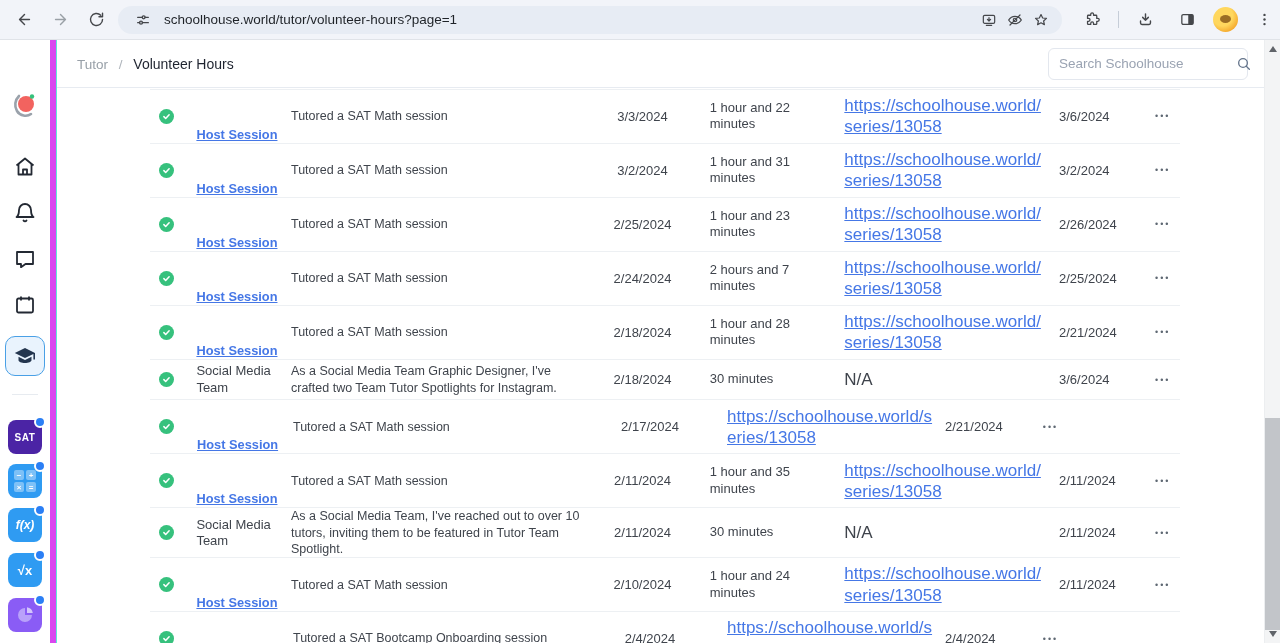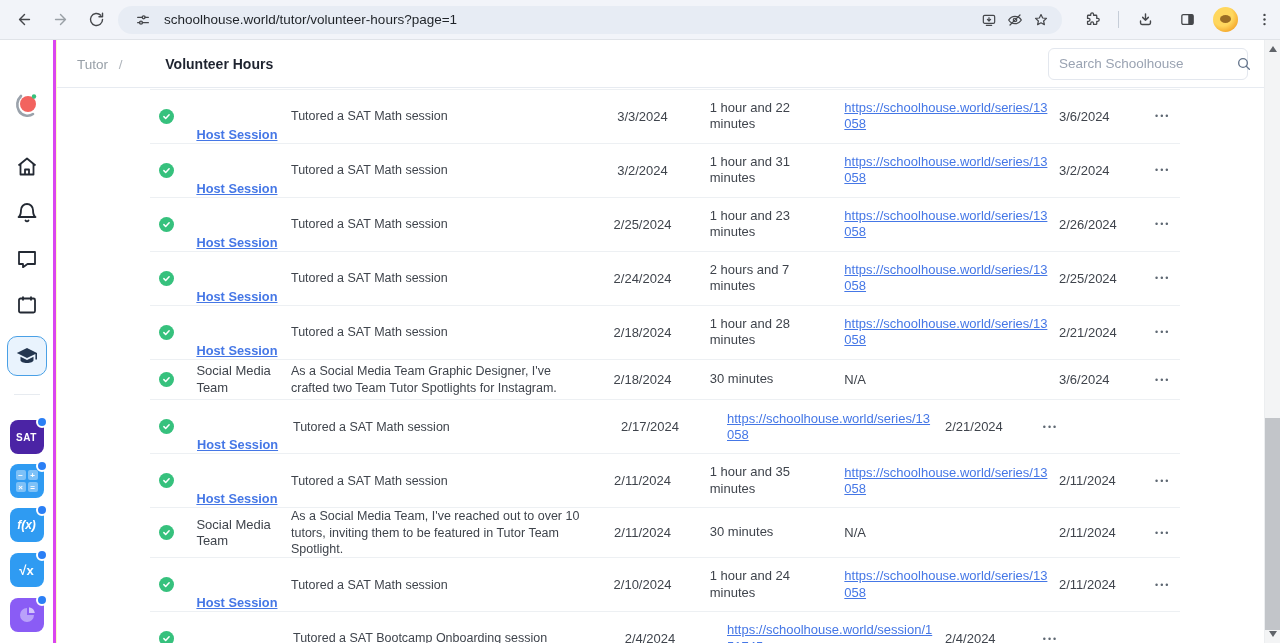--- a/index.html
+++ b/index.html
@@ -1,18 +1,18 @@
 <!DOCTYPE html>
 <html><head>
 <meta charset="utf-8">
 <style>
   * { box-sizing: border-box; margin: 0; padding: 0; }
   html,body { width:1280px; height:643px; overflow:hidden; }
   body { font-family:"Liberation Sans", sans-serif; background:#fff; }
-  .stage { position:relative; width:1280px; height:643px; overflow:hidden; background:#fef9c3; }
+  .stage { position:relative; width:1280px; height:643px; overflow:hidden; background:#5eead4; }
 
   
   .browser-bar { position:absolute; top:0; left:0; width:1280px; height:40px;
     background:#f2f4f9; border-bottom:1px solid #e0e3e8; display:flex; align-items:center; }
   .bicon { width:32px; height:32px; border-radius:50%; display:flex; align-items:center; justify-content:center;
     color:#45474b; flex:0 0 auto; cursor:pointer; }
   .bicon svg { width:17px; height:17px; }
   .bicon.disabled { color:#9aa0a6; }
   .nav-group { display:flex; align-items:center; gap:4px; padding-left:8px; }
   .omnibox { margin-left:6px; width:1000px; height:28px; background:#e7ecf4; border-radius:14px;
@@ -22,21 +22,21 @@
   .pill-icon svg { width:16px; height:16px; }
   .after-pill { display:flex; align-items:center; margin-left:14px; gap:10px; }
   .toolbar-divider { width:1px; height:17px; background:#c6cdd8; }
   .chrome-avatar { width:25px; height:25px; border-radius:50%;
     background:radial-gradient(circle at 38% 35%, #ffd75e 0 45%, #f4a62a 78%, #e08f18 100%); position:relative; }
   .chrome-avatar::after { content:""; position:absolute; left:7px; top:8px; width:11px; height:8px;
     border-radius:50%; background:#7a4a12; opacity:.75; }
 
   
   .sidebar { position:absolute; top:40px; left:0; width:56px; height:603px; background:#fff;
-    border-right:3px solid #d946ef; }
+    border-right:6px solid #d946ef; }
   .s-item { position:absolute; left:50%; transform:translateX(-50%); display:flex; align-items:center; justify-content:center; }
   .s-item svg { display:block; }
   .nav-ic { color:#232933; }
   .active-box { width:40px; height:40px; border:1.5px solid #49a0e6; background:#e9f3fd; border-radius:10px;
     display:flex; align-items:center; justify-content:center; }
   .side-divider { width:26px; height:1px; background:#e7ebf0; }
   .appic { width:34px; height:34px; border-radius:8px; color:#fff; display:flex; align-items:center; justify-content:center;
     position:relative; font-weight:bold; }
   .appic .notif-dot { position:absolute; top:-4px; right:-4px; width:12px; height:12px; border-radius:50%;
     background:#2b7ff5; border:2px solid #fff; }
@@ -49,41 +49,41 @@
   .appic.sqrt { background:#2f9bf2; font-size:13px; }
   .appic.pie { background:#8a5cf5; }
 
   
   .main { position:absolute; top:40px; left:57px; width:1207px; height:603px; background:#fff; }
   .content-header { height:48px; display:flex; align-items:center; justify-content:space-between;
     padding:0 16px 0 20px; border-bottom:1px solid #e7ebf1; }
   .breadcrumb { font-size:13.5px; }
   .crumb-section { color:#98a0a8; }
   .crumb-sep { color:#aeb4bb; margin:0 7px; }
-  .crumb-page { color:#1f2430; font-weight:bold; font-size:14px;margin-left:32px; }
+  .crumb-page { color:#1f2430; font-weight:normal; font-size:14px; }
   .searchbox { width:200px; height:32px; border:1px solid #e3e7ee; border-radius:6px; background:#fff;
     display:flex; align-items:center; padding:9px 10px; }
   .searchbox input { flex:1; border:none; outline:none; font-size:13.5px; color:#333;
     font-family:"Liberation Sans", sans-serif; background:transparent; }
   .searchbox input::placeholder { color:#9aa3b2; }
   .search-ic { color:#64748b; display:flex; }
 
   
   .vh-table { margin:1px 84px 0 93px; border-top:1px solid #edf0f3; }
   .vrow { display:flex; align-items:center; min-height:40.5px; border-bottom:1px solid #edf0f3;
     font-size:13px; color:#3f444c; }
   .c-status { width:47px; padding-left:9px; display:flex; align-items:center; }
   .check-badge { width:15px; height:15px; border-radius:50%; background:#36c17d; display:flex;
     align-items:center; justify-content:center; }
   .check-badge svg { width:9px; height:9px; }
   .c-type { width:96px; padding-right:8px; line-height:1.25; }
   .c-desc { width:312px; padding-right:14px; font-size:12.5px; line-height:1.3; }
   .c-date { width:90px; text-align:center; }
   .c-dur  { width:112px; padding:0 14px 0 8px; line-height:1.3;margin-left:15px; }
-  .c-link { width:250px; padding-right:10px; font-size:13px; line-height:1.25; word-break:break-all;padding-left:32px; }
+  .c-link { width:250px; padding-right:10px; font-size:17px; line-height:1.25; word-break:break-all;padding-left:32px; }
   .c-appr { width:88px; }
   .c-act  { width:35px; text-align:center; color:#5f6873; font-size:9px; letter-spacing:2px; cursor:pointer; }
   .as-link { color:#4577e6; text-decoration:underline; cursor:pointer; }
   .c-type.as-link { font-weight:bold; font-size:12.8px;margin-top:37px; }
 
   
   .pag-wrap { display:flex; justify-content:center; margin-top:6px; }
   .pagination { display:flex; border:1px solid #e2e6eb; border-radius:4px; overflow:hidden; background:#fff; }
   .pagination button { width:25px; height:29px; border:none; border-left:1px solid #e9edf1; background:#fff;
     font-size:13px; color:#4b5563; font-family:"Liberation Sans", sans-serif; cursor:pointer;

